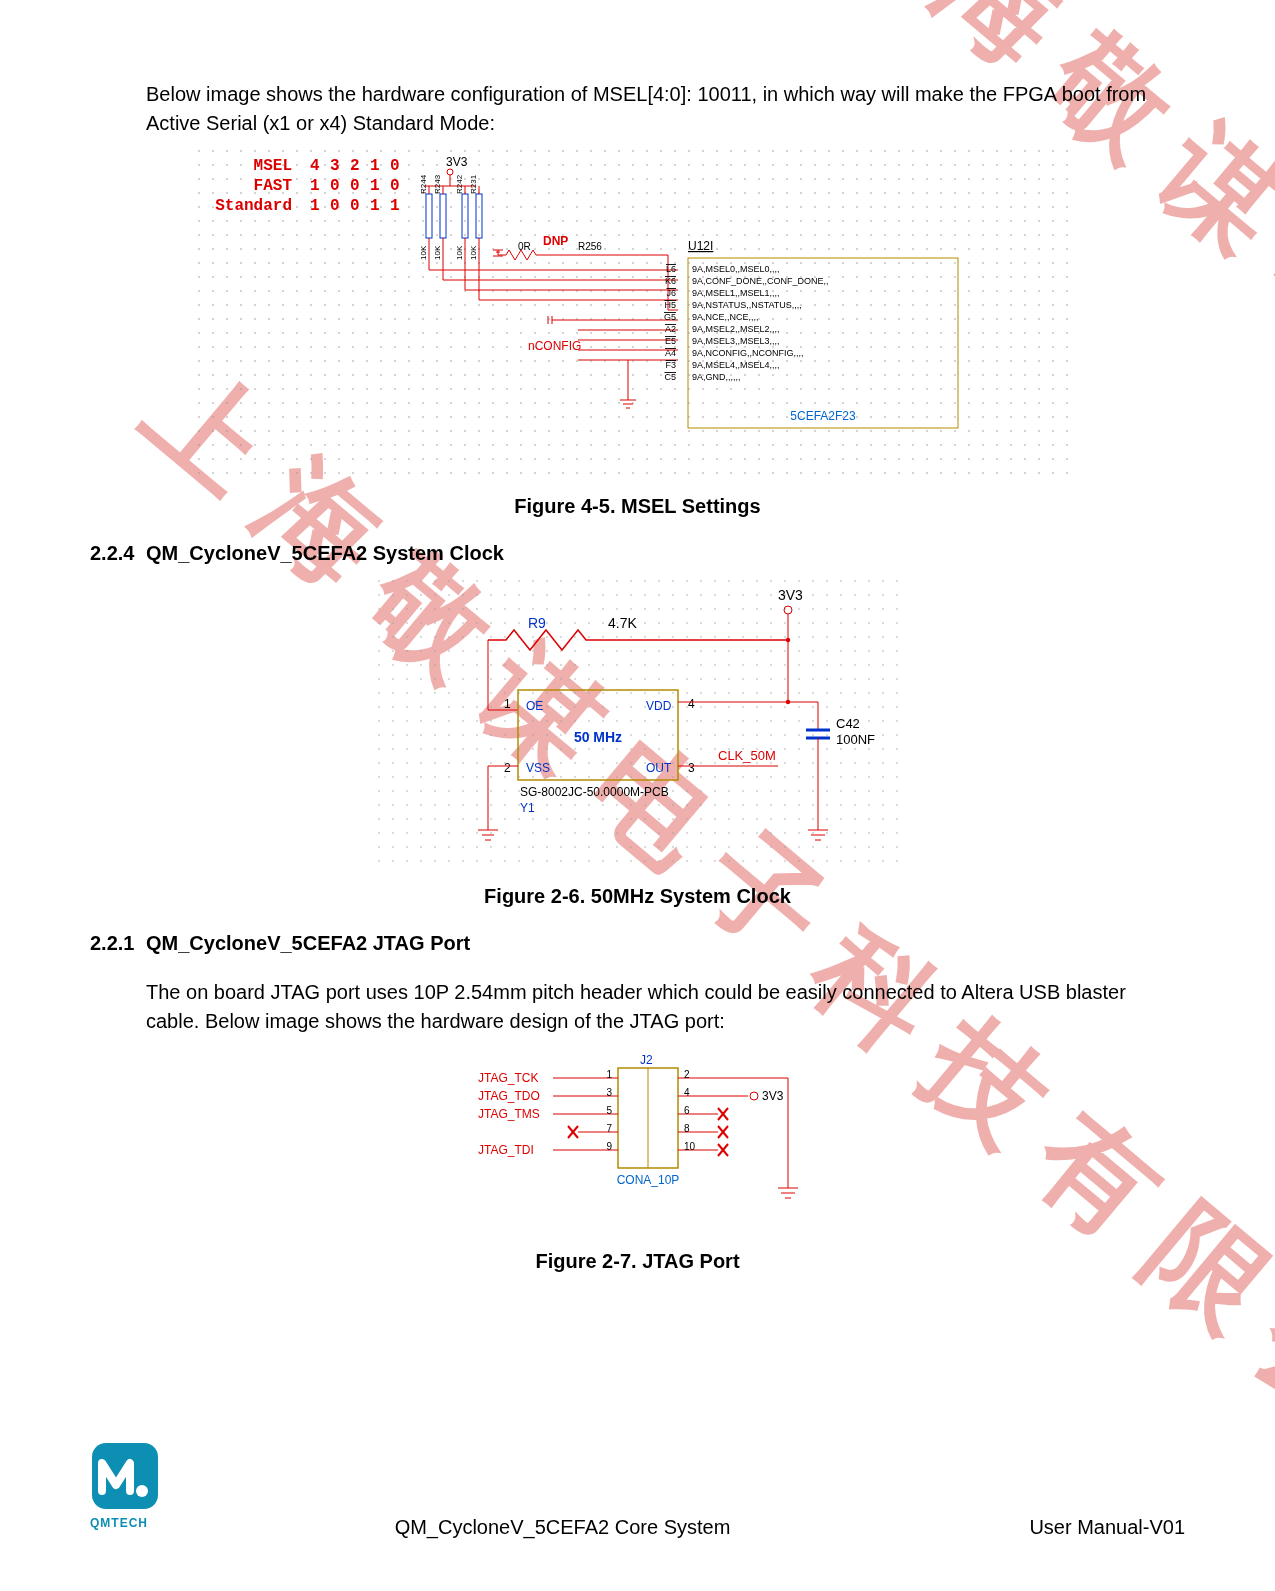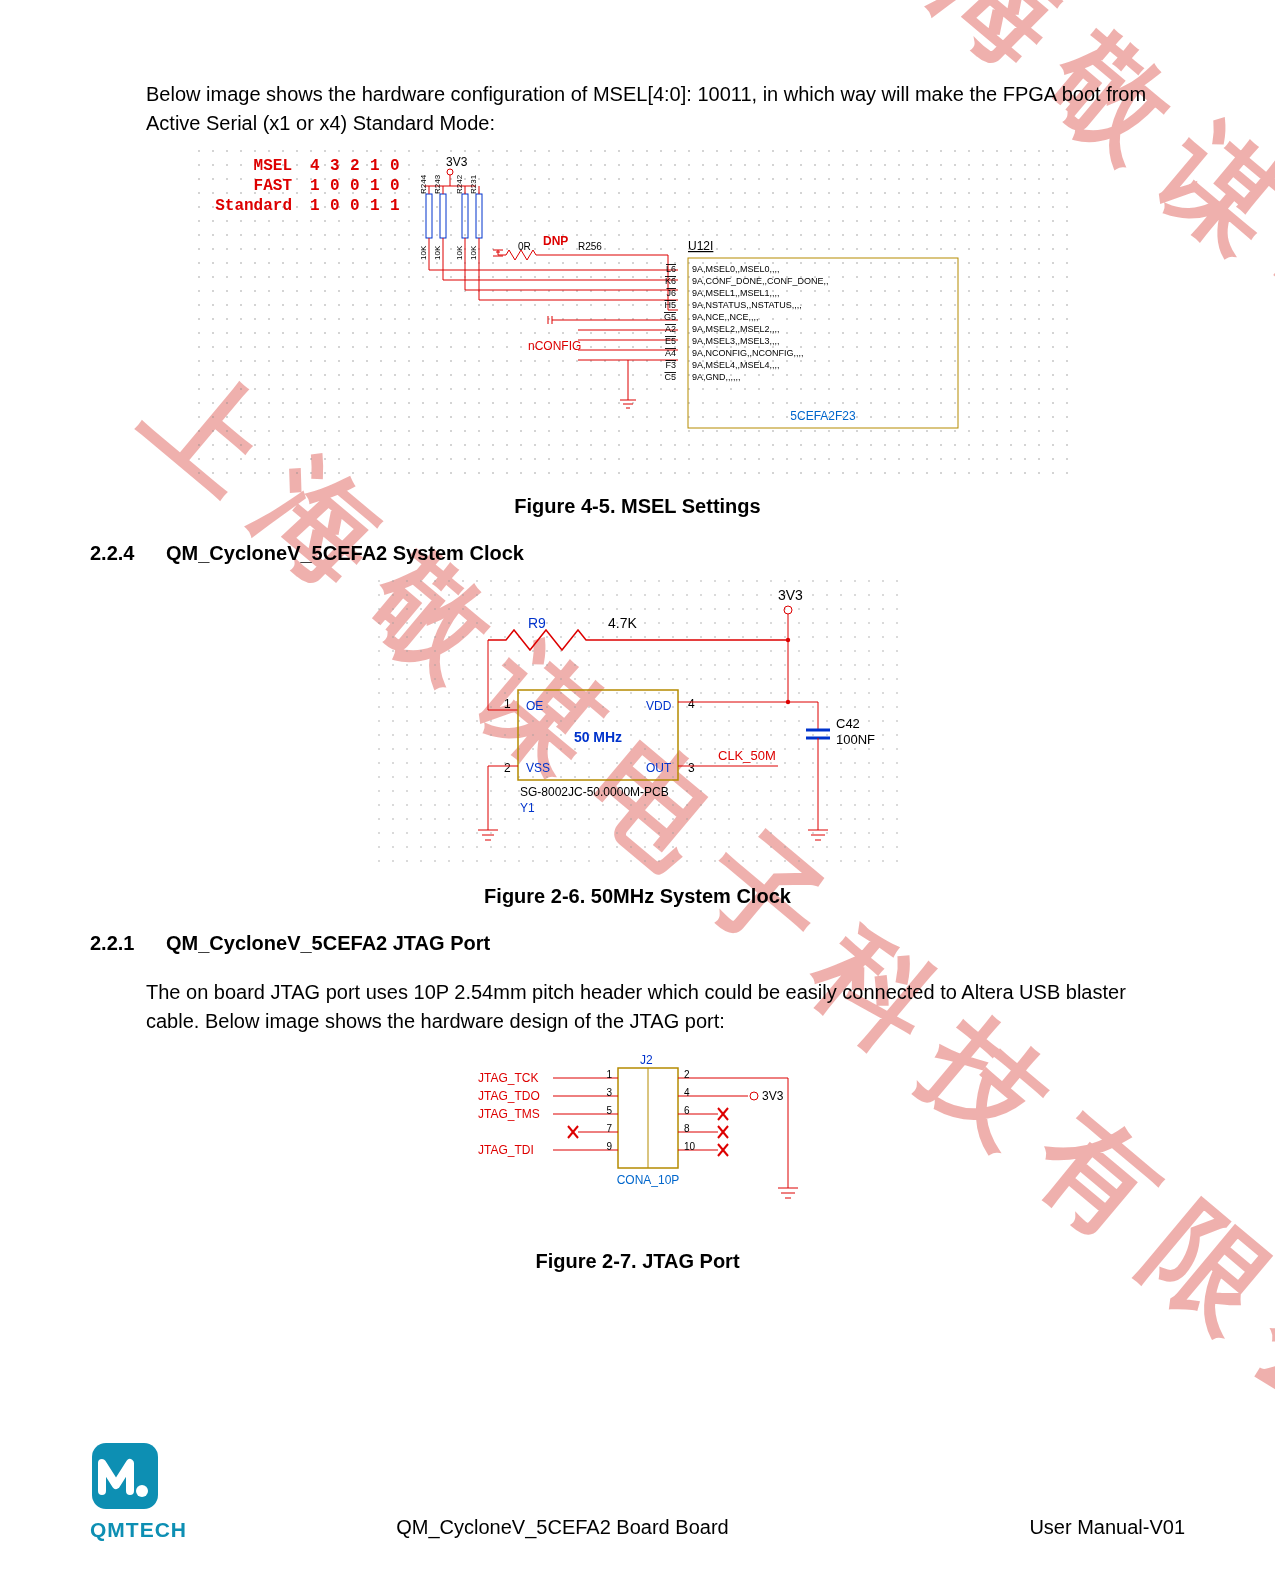--- a/index.html
+++ b/index.html
@@ -20,21 +20,20 @@
     margin-left: 56px;
     margin-right: 10px;
     margin-bottom: 10px;
   }
   .section-row {
     display: flex;
     align-items: center;
     margin-top: 18px;
     margin-bottom: 6px;
     font-weight: bold;
-    gap: 20px;
   }
   .section-num { width: 56px; flex: 0 0 56px; }
   .section-title { }
   .fig-caption {
     text-align: center;
     font-weight: bold;
     margin: 12px 0 14px 0;
   }
   .diagram-box {
     position: relative;
@@ -68,21 +67,21 @@
     font-size: 20px;
     margin-top: 72px;
   }
   .logo-wrap {
     position: absolute; left: 0; top: 0;
     width: 80px;
   }
   .logo-wrap svg { display: block; }
   .logo-text {
     font-family: Arial, sans-serif;
-    font-size: 21px;
+    font-size: 12px;
     letter-spacing: 1px;
     color: #0d8fb3;
     margin-top: 4px;
     font-weight: 600;
   }
   .monolabel { font-family: "Courier New", monospace; font-weight: bold; }
   .content-layer { position: relative; z-index: 2; }
 </style>
 </head>
 <body>
@@ -389,16 +388,16 @@
   <div class="logo-wrap">
     <svg width="70" height="70" viewBox="0 0 70 70">
       <rect x="2" y="2" width="66" height="66" rx="14" fill="#0d8fb3"></rect>
       <path d="M12 50 L12 22 L26 44 L40 22 L40 50" stroke="#fff" stroke-width="8" fill="none" stroke-linejoin="round" stroke-linecap="round"></path>
       <circle cx="52" cy="50" r="6" fill="#fff"></circle>
     </svg>
     <div class="logo-text">QMTECH</div>
   </div>
   <div class="footer-line">
     <span style="visibility:hidden">.</span>
-    <span>QM_CycloneV_5CEFA2 Board Board</span>
+    <span>QM_CycloneV_5CEFA2 Core System</span>
     <span>User Manual-V01</span>
   </div>
 </div>
 
 </body></html>

